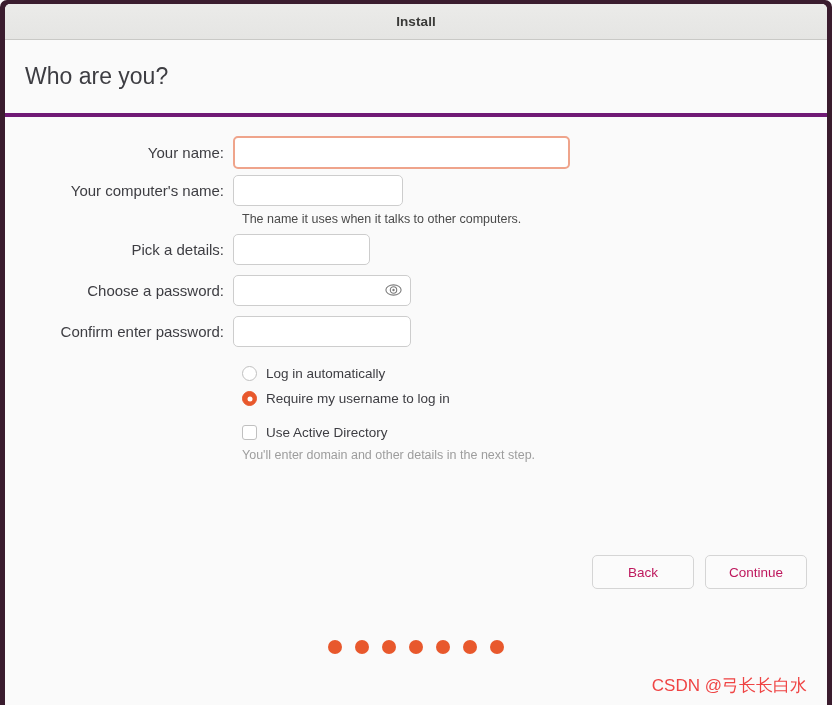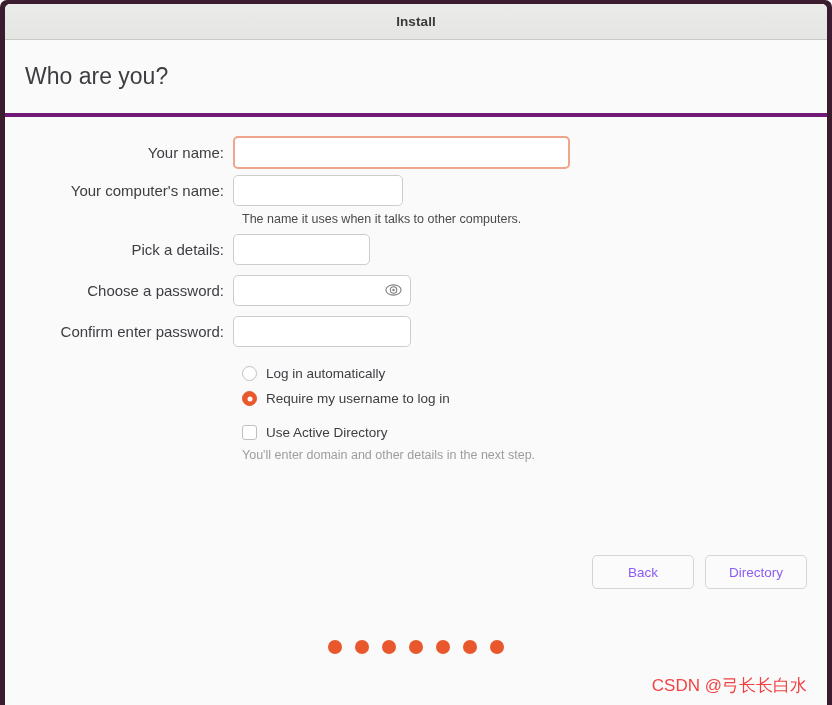--- a/index.html
+++ b/index.html
@@ -214,21 +214,21 @@
   .btn {
     box-sizing: border-box;
     height: 34px;
     min-width: 102px;
     padding: 0 16px;
     background: #fbfbfb;
     border: 1px solid #d5d5d5;
     border-radius: 5px;
     font-family: "Liberation Sans", sans-serif;
     font-size: 13.5px;
-    color: #8b5cf6;
+    color: #be185d;
     cursor: default;
   }
 
   
   .dots {
     position: absolute;
     left: 0;
     top: 523px;
     width: 822px;
     display: flex;
@@ -330,21 +330,21 @@
             <span class="checkbox"></span>
             <span class="option-label">Use Active Directory</span>
           </div>
         </div>
 
         <div class="hint dim">You'll enter domain and other details in the next step.</div>
       </div>
 
       <div class="buttons">
         <button class="btn">Back</button>
-        <button class="btn">Directory</button>
+        <button class="btn">Continue</button>
       </div>
 
       <div class="dots">
           <span class="dot" style="background: rgb(232, 88, 44);"></span>
           <span class="dot" style="background: rgb(232, 88, 44);"></span>
           <span class="dot" style="background: rgb(232, 88, 44);"></span>
           <span class="dot" style="background: rgb(232, 88, 44);"></span>
           <span class="dot" style="background: rgb(232, 88, 44);"></span>
           <span class="dot" style="background: rgb(232, 88, 44);"></span>
           <span class="dot" style="background: rgb(232, 88, 44);"></span>

